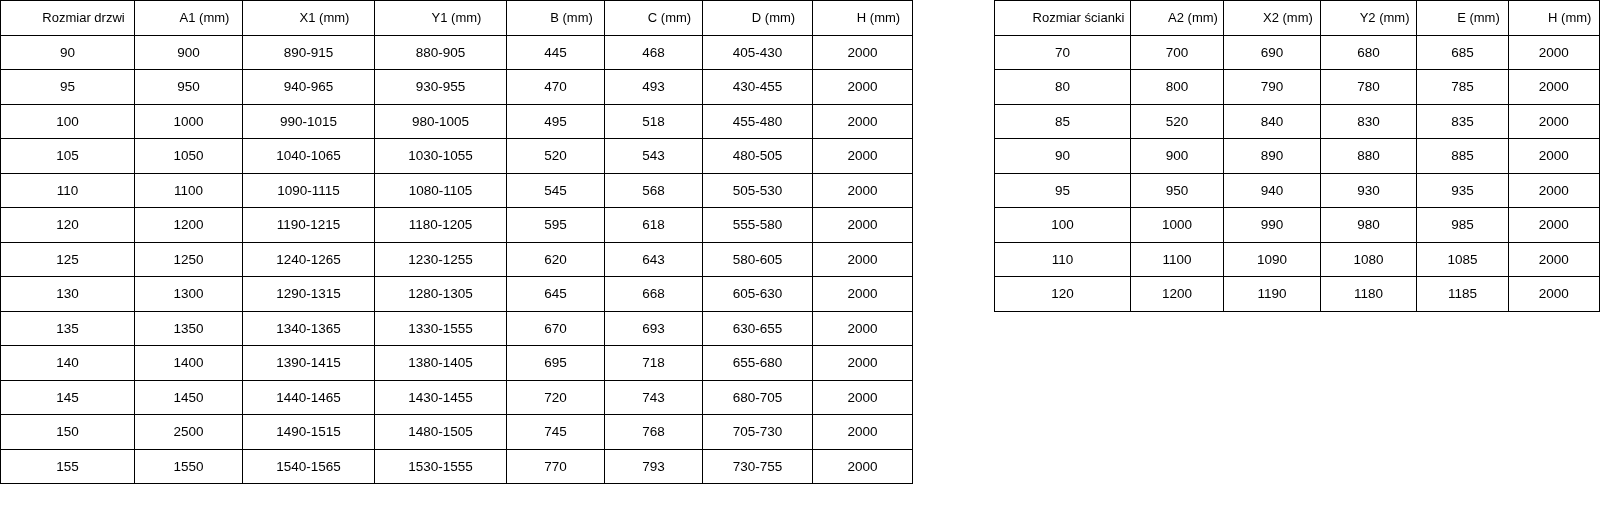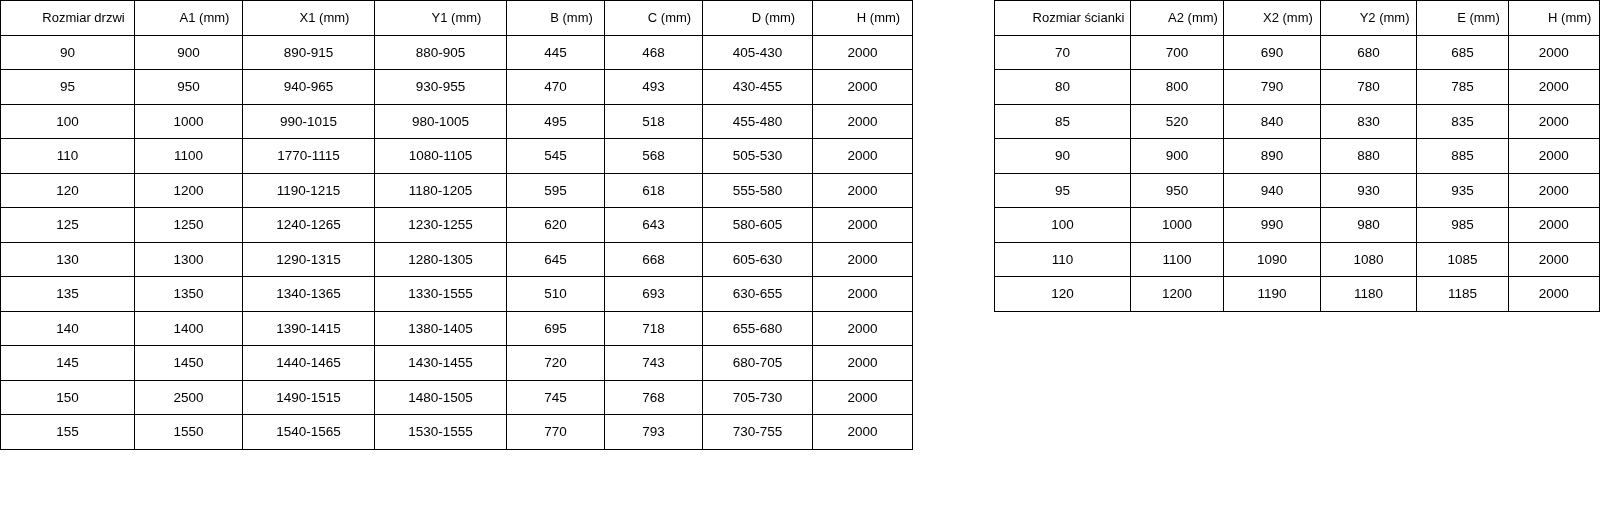--- a/index.html
+++ b/index.html
@@ -122,23 +122,33 @@
             <td>100</td>
             <td>1000</td>
             <td>990-1015</td>
             <td>980-1005</td>
             <td>495</td>
             <td>518</td>
             <td>455-480</td>
             <td>2000</td>
           </tr>
           <tr>
+            <td>105</td>
+            <td>1050</td>
+            <td>1040-1065</td>
+            <td>1030-1055</td>
+            <td>520</td>
+            <td>543</td>
+            <td>480-505</td>
+            <td>2000</td>
+          </tr>
+          <tr>
             <td>110</td>
             <td>1100</td>
-            <td>1770-1115</td>
+            <td>1090-1115</td>
             <td>1080-1105</td>
             <td>545</td>
             <td>568</td>
             <td>505-530</td>
             <td>2000</td>
           </tr>
           <tr>
             <td>120</td>
             <td>1200</td>
             <td>1190-1215</td>
@@ -166,21 +176,21 @@
             <td>645</td>
             <td>668</td>
             <td>605-630</td>
             <td>2000</td>
           </tr>
           <tr>
             <td>135</td>
             <td>1350</td>
             <td>1340-1365</td>
             <td>1330-1555</td>
-            <td>510</td>
+            <td>670</td>
             <td>693</td>
             <td>630-655</td>
             <td>2000</td>
           </tr>
           <tr>
             <td>140</td>
             <td>1400</td>
             <td>1390-1415</td>
             <td>1380-1405</td>
             <td>695</td>

